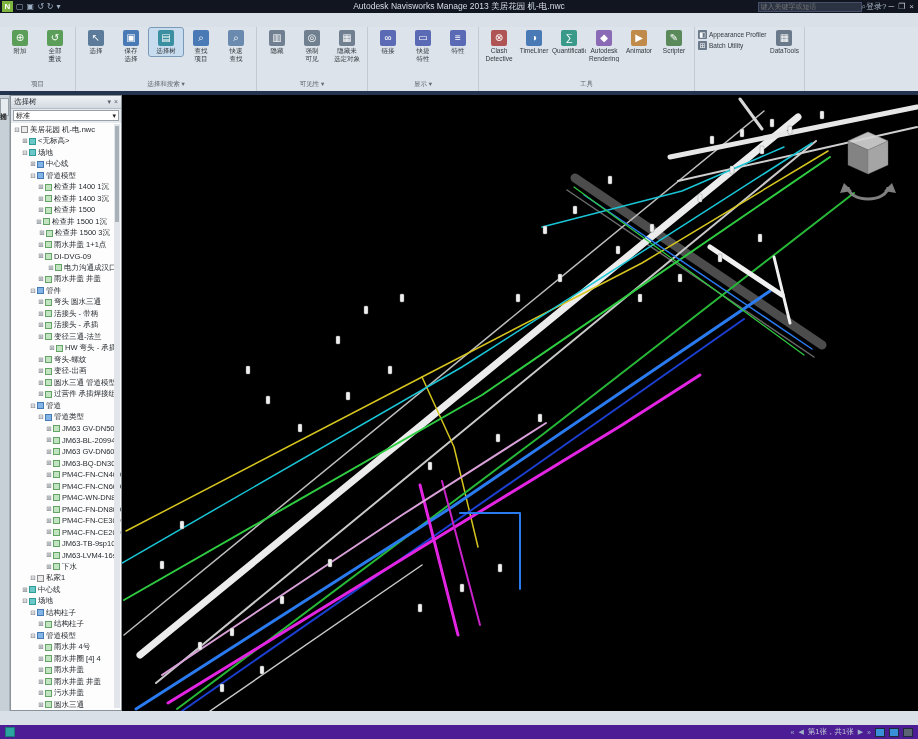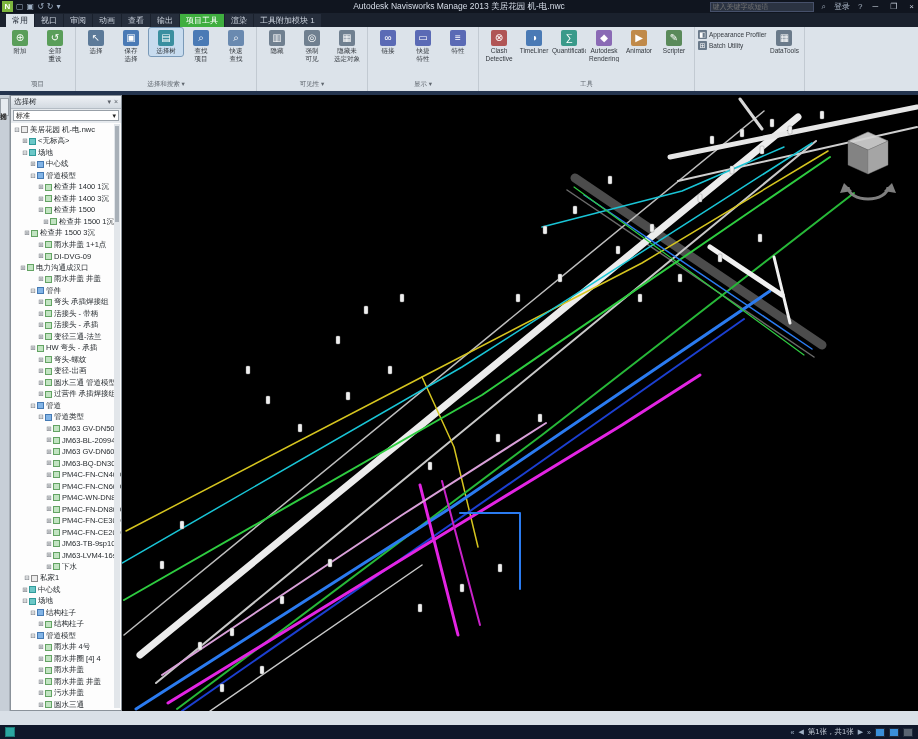--- a/index.html
+++ b/index.html
@@ -9,21 +9,21 @@
 
   
   .titlebar { position:absolute; top:0; left:0; width:100%; height:13px;
     background:#10151f; color:#c9d1dc; display:flex; align-items:center;
     font-size:8.5px; padding:0 2px; }
   .logo { width:11px; height:11px; background:#7db53e; color:#fff; font-size:8px;
     font-weight:bold; display:flex; align-items:center; justify-content:center; margin-right:3px; }
   .qat { display:flex; gap:3px; font-size:8px; color:#9fb0c4; }
   .qat span { cursor:default; }
   .title-text { position:absolute; left:50%; transform:translateX(-50%); white-space:nowrap; color:#d6dde8; }
-  .tb-right { margin-left:auto; display:flex; align-items:center; gap:8px; }
+  .tb-right { margin-left:auto; display:flex; align-items:center; gap:0; }
   .search { width:104px; height:10px; background:#2b3342; border:1px solid #46506a;
     color:#8a93a5; font-size:7px; padding:0 2px; font-family:"Liberation Sans",sans-serif; }
   .tbicon { font-size:8px; color:#aab6c6; }
   .winbtn { font-size:8px; color:#c4cdd9; padding:0 2px; }
 
   
   .tabrow { position:absolute; top:13px; left:0; width:100%; height:14px;
     background:#1a212d; display:flex; align-items:flex-end; padding-left:6px; gap:1px; }
   .rtab { font-size:8px; color:#ccd3de; background:#262e3c; padding:1px 6px 1px;
     white-space:nowrap; }
@@ -81,21 +81,21 @@
 
   .viewport { flex:1; position:relative; background:#000; overflow:hidden; }
   .scene { position:absolute; inset:0; width:100%; height:100%; display:block; }
   .viewcube { position:absolute; top:32px; right:12px; width:76px; height:84px; opacity:0.92; }
 
   
   .statusbar1 { position:absolute; top:711px; left:0; width:100%; height:14px;
     background:#141a26; color:#c5cdd8; font-size:7.5px; display:flex; align-items:center;
     padding:0 4px; white-space:nowrap; overflow:hidden; }
   .statusbar2 { position:absolute; top:725px; left:0; width:100%; height:14px;
-    background:#0f172a; color:#c5cdd8; font-size:7.5px; display:flex; align-items:center;
+    background:#4c1d95; color:#c5cdd8; font-size:7.5px; display:flex; align-items:center;
     gap:4px; padding:0 5px; }
   .edit-chip { width:10px; height:10px; background:#2aa5a0; border:1px solid #1c7a76; }
   .sb-spacer { flex:1; }
   .pgbtn { color:#9fb0c4; font-size:7px; }
   .ind { width:10px; height:9px; border:1px solid #1f2a3a; }
   .ind-blue { background:#3a8fd9; }
   .ind-gray { background:#5a6472; }
 </style>
 </head>
 <body>
@@ -119,31 +119,20 @@
       <input class="search" placeholder="键入关键字或短语" style="">
       <span class="tbicon">⌕</span>
       <span class="tbicon">登录</span>
       <span class="tbicon">?</span>
       <span class="winbtn">─</span>
       <span class="winbtn">❐</span>
       <span class="winbtn">×</span>
     </div>
   </div>
 
-  <div class="tabrow">
-      <div class="rtab active">常用</div>
-      <div class="rtab">视口</div>
-      <div class="rtab">审阅</div>
-      <div class="rtab">动画</div>
-      <div class="rtab">查看</div>
-      <div class="rtab">输出</div>
-      <div class="rtab contextual">项目工具</div>
-      <div class="rtab">渲染</div>
-      <div class="rtab">工具附加模块 1</div>
-    </div>
 
   <div class="ribbon">
       <div class="rgroup">
         <div class="rbuttons">
           <div class="rbtn">
             <div class="ric" style="background: rgb(90, 158, 90);">⊕</div>
             <div class="rlabel">附加</div>
           </div>
           <div class="rbtn">
             <div class="ric" style="background: rgb(90, 158, 90);">↺</div>
@@ -324,76 +313,76 @@
           <div class="trow" style="padding-left: 26px;">
             <span class="exp">⊞</span>
             <span class="ticon k-item"></span>
             <span class="tlabel">检查井 1400 3沉</span>
           </div>
           <div class="trow" style="padding-left: 26px;">
             <span class="exp">⊞</span>
             <span class="ticon k-item"></span>
             <span class="tlabel">检查井 1500</span>
           </div>
-          <div class="trow" style="padding-left: 24px; justify-content: center;">
+          <div class="trow" style="padding-left: 24px;">
             <span class="exp">⊞</span>
             <span class="ticon k-item"></span>
             <span class="tlabel">检查井 1500 1沉</span>
           </div>
-          <div class="trow" style="padding-left: 12px;">
+          <div class="trow" style="padding-left: 27px;">
             <span class="exp">⊞</span>
             <span class="ticon k-item"></span>
             <span class="tlabel">检查井 1500 3沉</span>
           </div>
           <div class="trow" style="padding-left: 26px;">
             <span class="exp">⊞</span>
             <span class="ticon k-item"></span>
             <span class="tlabel">雨水井盖 1+1点</span>
           </div>
           <div class="trow" style="padding-left: 26px;">
             <span class="exp">⊞</span>
             <span class="ticon k-item"></span>
             <span class="tlabel">DI-DVG-09</span>
           </div>
-          <div class="trow" style="padding-left: 8px;">
+          <div class="trow" style="padding-left: 8px; margin-left: 28px;">
             <span class="exp">⊞</span>
             <span class="ticon k-item"></span>
             <span class="tlabel">电力沟通成汉口</span>
           </div>
           <div class="trow" style="padding-left: 26px;">
             <span class="exp">⊞</span>
             <span class="ticon k-item"></span>
             <span class="tlabel">雨水井盖 井盖</span>
           </div>
           <div class="trow" style="padding-left: 18px;">
             <span class="exp">⊟</span>
             <span class="ticon k-group"></span>
             <span class="tlabel">管件</span>
           </div>
           <div class="trow" style="padding-left: 26px;">
             <span class="exp">⊞</span>
             <span class="ticon k-item"></span>
-            <span class="tlabel">弯头 承插焊接组</span>
+            <span class="tlabel">弯头 圆水三通</span>
           </div>
           <div class="trow" style="padding-left: 26px;">
             <span class="exp">⊞</span>
             <span class="ticon k-item"></span>
             <span class="tlabel">活接头 - 带柄</span>
           </div>
           <div class="trow" style="padding-left: 26px;">
             <span class="exp">⊞</span>
             <span class="ticon k-item"></span>
             <span class="tlabel">活接头 - 承插</span>
           </div>
           <div class="trow" style="padding-left: 26px;">
             <span class="exp">⊞</span>
             <span class="ticon k-item"></span>
             <span class="tlabel">变径三通-法兰</span>
           </div>
-          <div class="trow" style="padding-left: 18px;">
+          <div class="trow" style="padding-left: 18px; margin-left: 19px;">
             <span class="exp">⊞</span>
             <span class="ticon k-item"></span>
             <span class="tlabel">HW 弯头 - 承插</span>
           </div>
           <div class="trow" style="padding-left: 26px;">
             <span class="exp">⊞</span>
             <span class="ticon k-item"></span>
             <span class="tlabel">弯头-螺纹</span>
           </div>
           <div class="trow" style="padding-left: 26px;">
@@ -479,21 +468,21 @@
           <div class="trow" style="padding-left: 34px;">
             <span class="exp">⊞</span>
             <span class="ticon k-item"></span>
             <span class="tlabel">JM63-LVM4-16s</span>
           </div>
           <div class="trow" style="padding-left: 34px;">
             <span class="exp">⊞</span>
             <span class="ticon k-item"></span>
             <span class="tlabel">下水</span>
           </div>
-          <div class="trow" style="padding-left: 12px;">
+          <div class="trow" style="padding-left: 18px;">
             <span class="exp">⊟</span>
             <span class="ticon k-file"></span>
             <span class="tlabel">私家1</span>
           </div>
           <div class="trow" style="padding-left: 10px;">
             <span class="exp">⊞</span>
             <span class="ticon k-layer"></span>
             <span class="tlabel">中心线</span>
           </div>
           <div class="trow" style="padding-left: 10px;">

